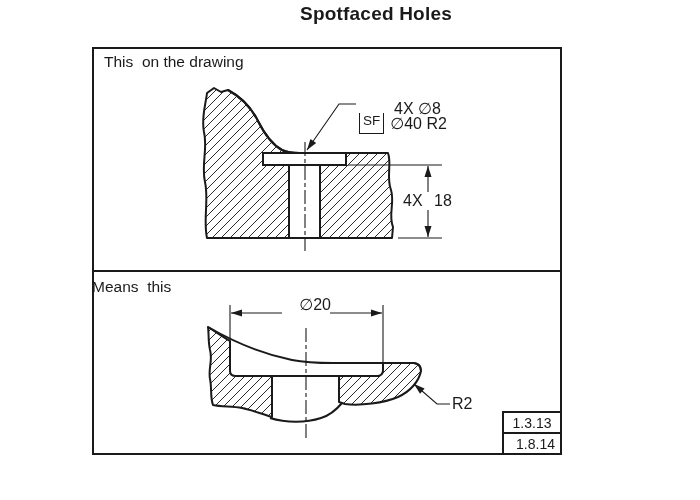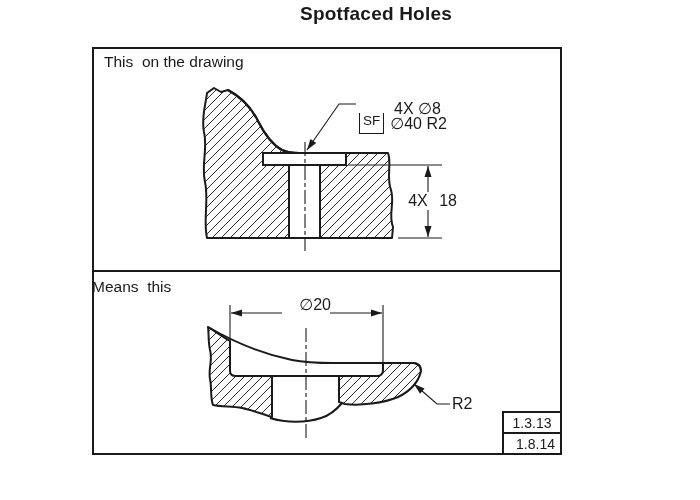--- a/index.html
+++ b/index.html
@@ -15,21 +15,21 @@
   .panel-label{font-size:15.5px;}
   #label-top{left:104px;top:53px;}
   #label-bottom{left:92px;top:278px;}
   .dim{font-size:16px;}
   #callout-line1{left:358px;top:100px;margin-left:36px;}
   #callout-line2{left:359px;top:113px;display:flex;align-items:center;}
   .sf-box{
     display:inline-block;border:1.5px solid #1a1a1a;border-top:none;
     padding:0 3px 5px 3px;font-size:13.5px;line-height:15px;margin-right:6px;
   }
-  #depth-dim{left:401px;top:192px;width:54px;text-align:right;background:#fff;word-spacing:7px;padding:0 2px;}
+  #depth-dim{left:401px;top:192px;width:54px;text-align:left;background:#fff;word-spacing:7px;padding:0 2px;}
   #dia-dim{left:281px;top:296px;width:50px;text-align:right;}
   #radius-dim{left:452px;top:395px;}
   #rev-block{
     left:502px;top:411px;width:60px;height:44px;border:2px solid #1a1a1a;box-sizing:border-box;
     display:flex;flex-direction:column;
   }
   .rev-cell{flex:1;display:flex;align-items:center;justify-content:center;font-size:14px;}
   .rev-cell + .rev-cell{border-top:2px solid #1a1a1a;padding-left:7px;}
   svg{position:absolute;left:0;top:0;}
 </style>

